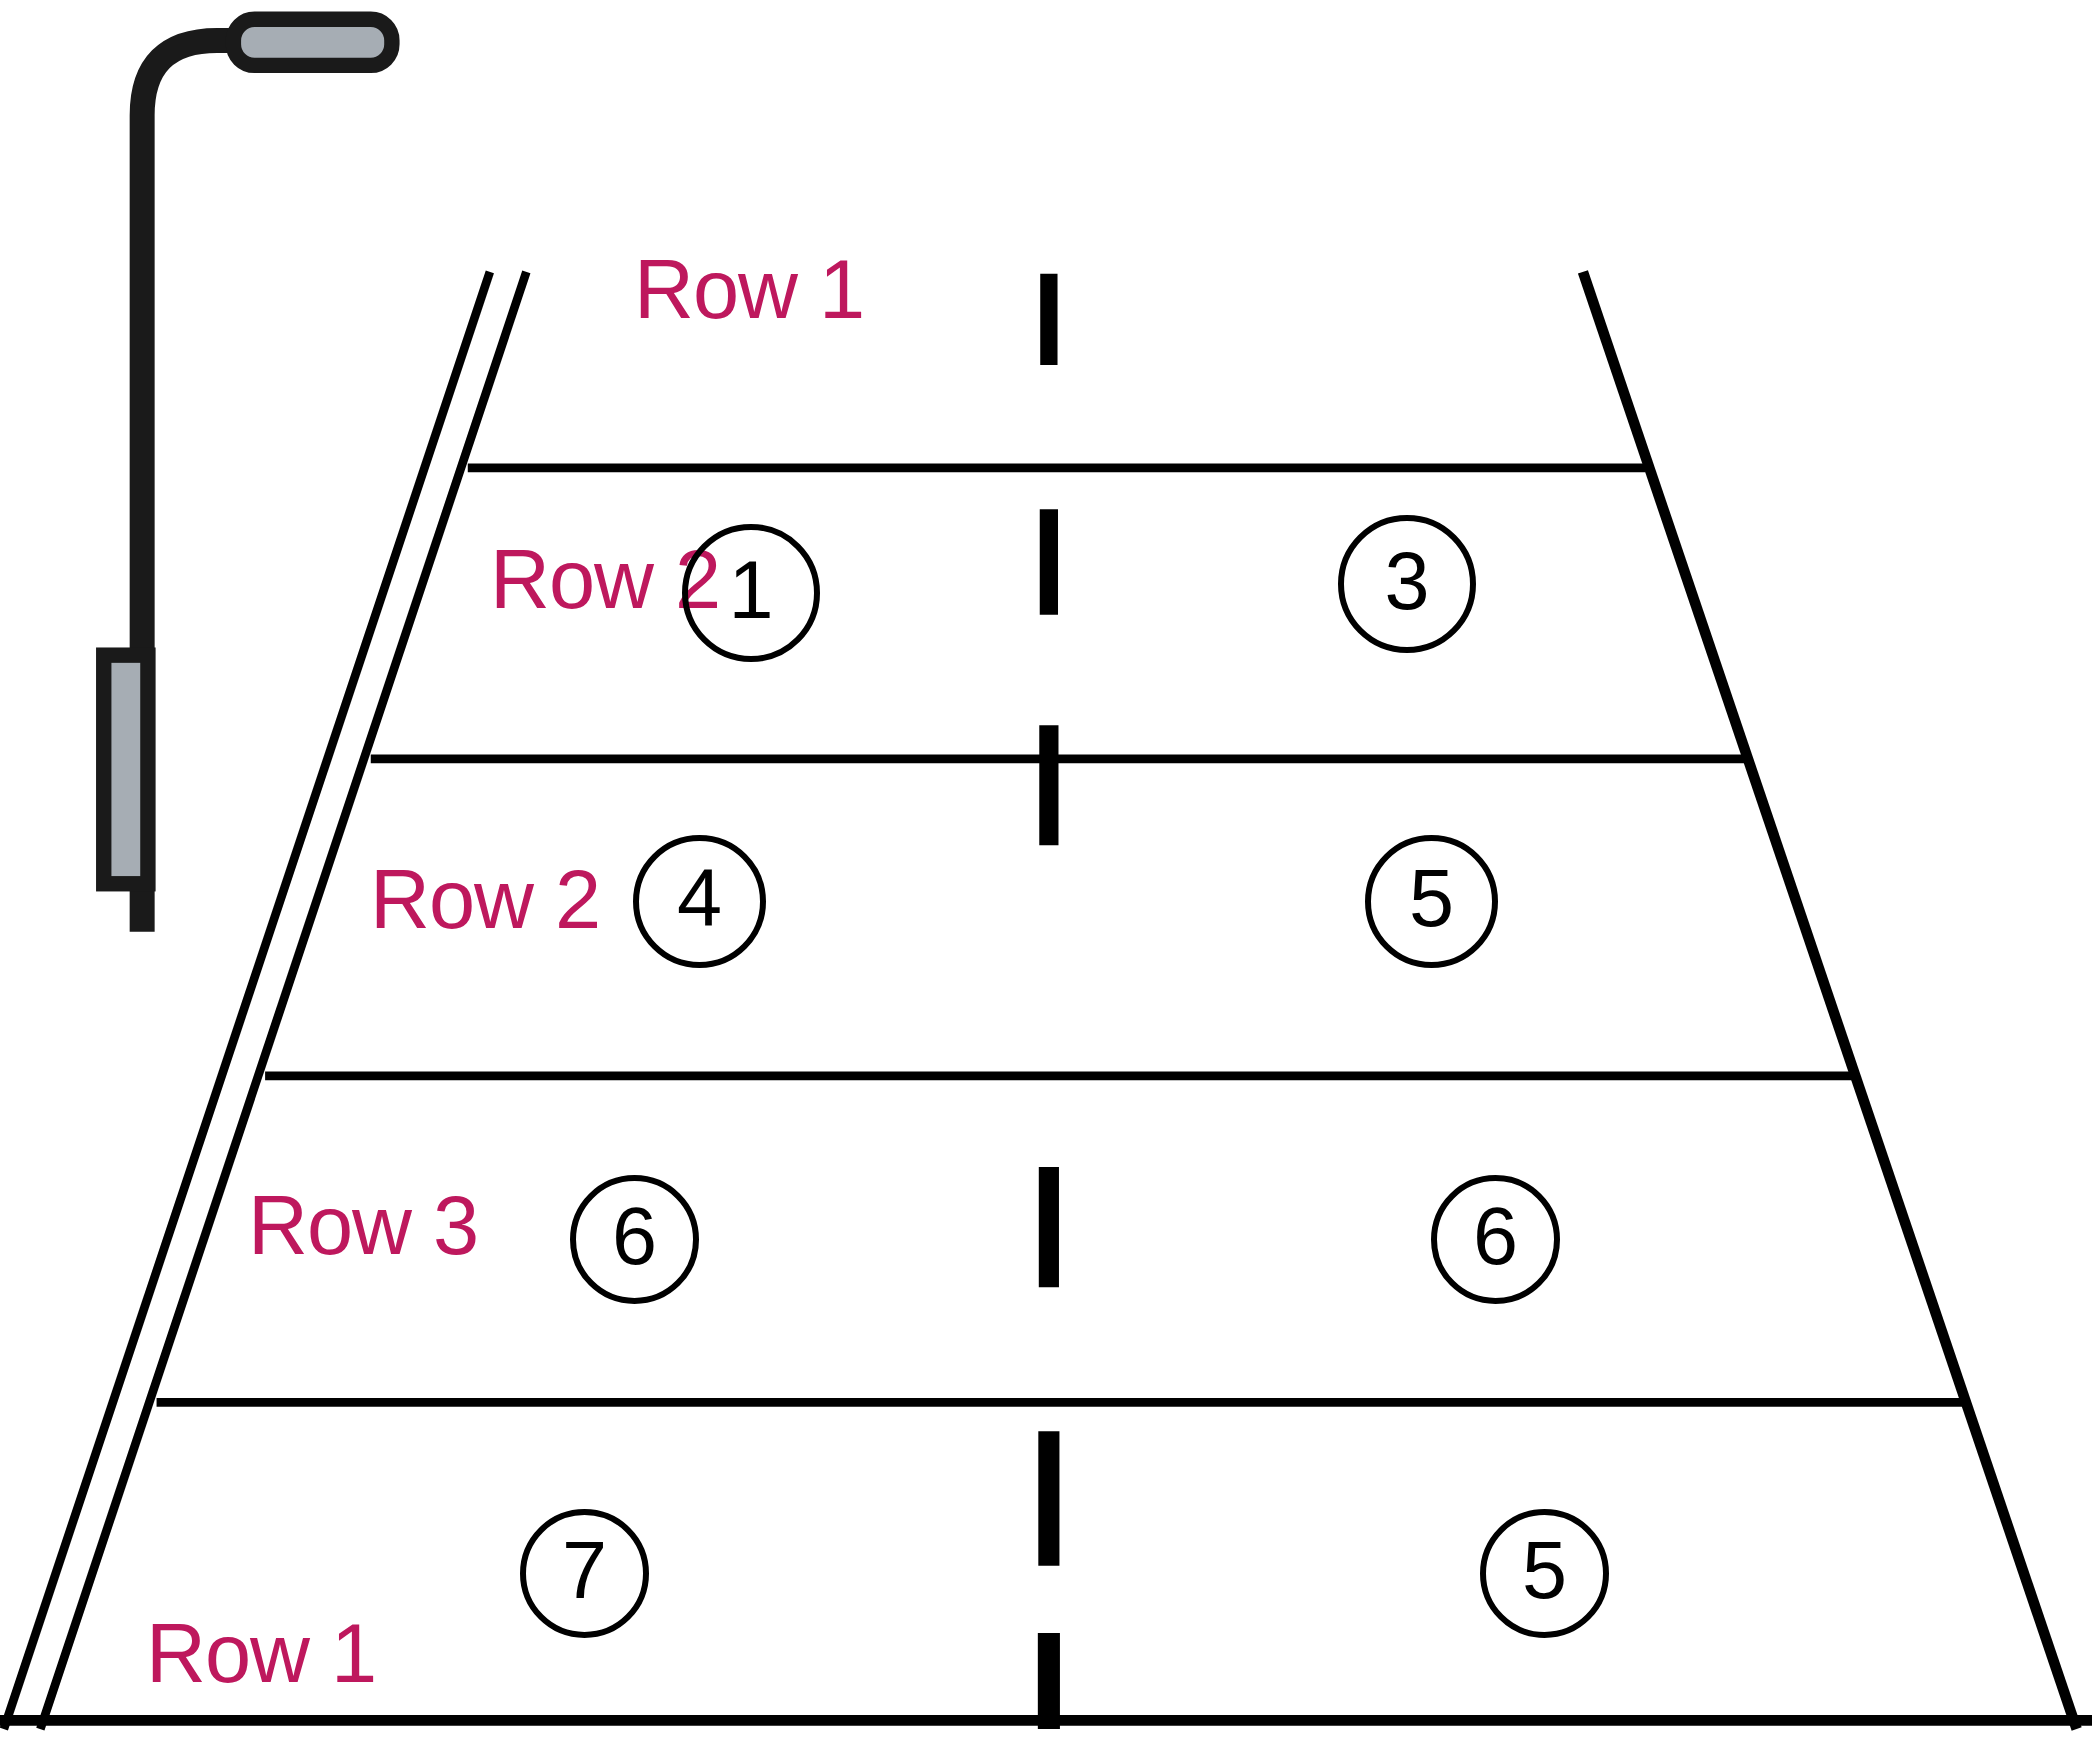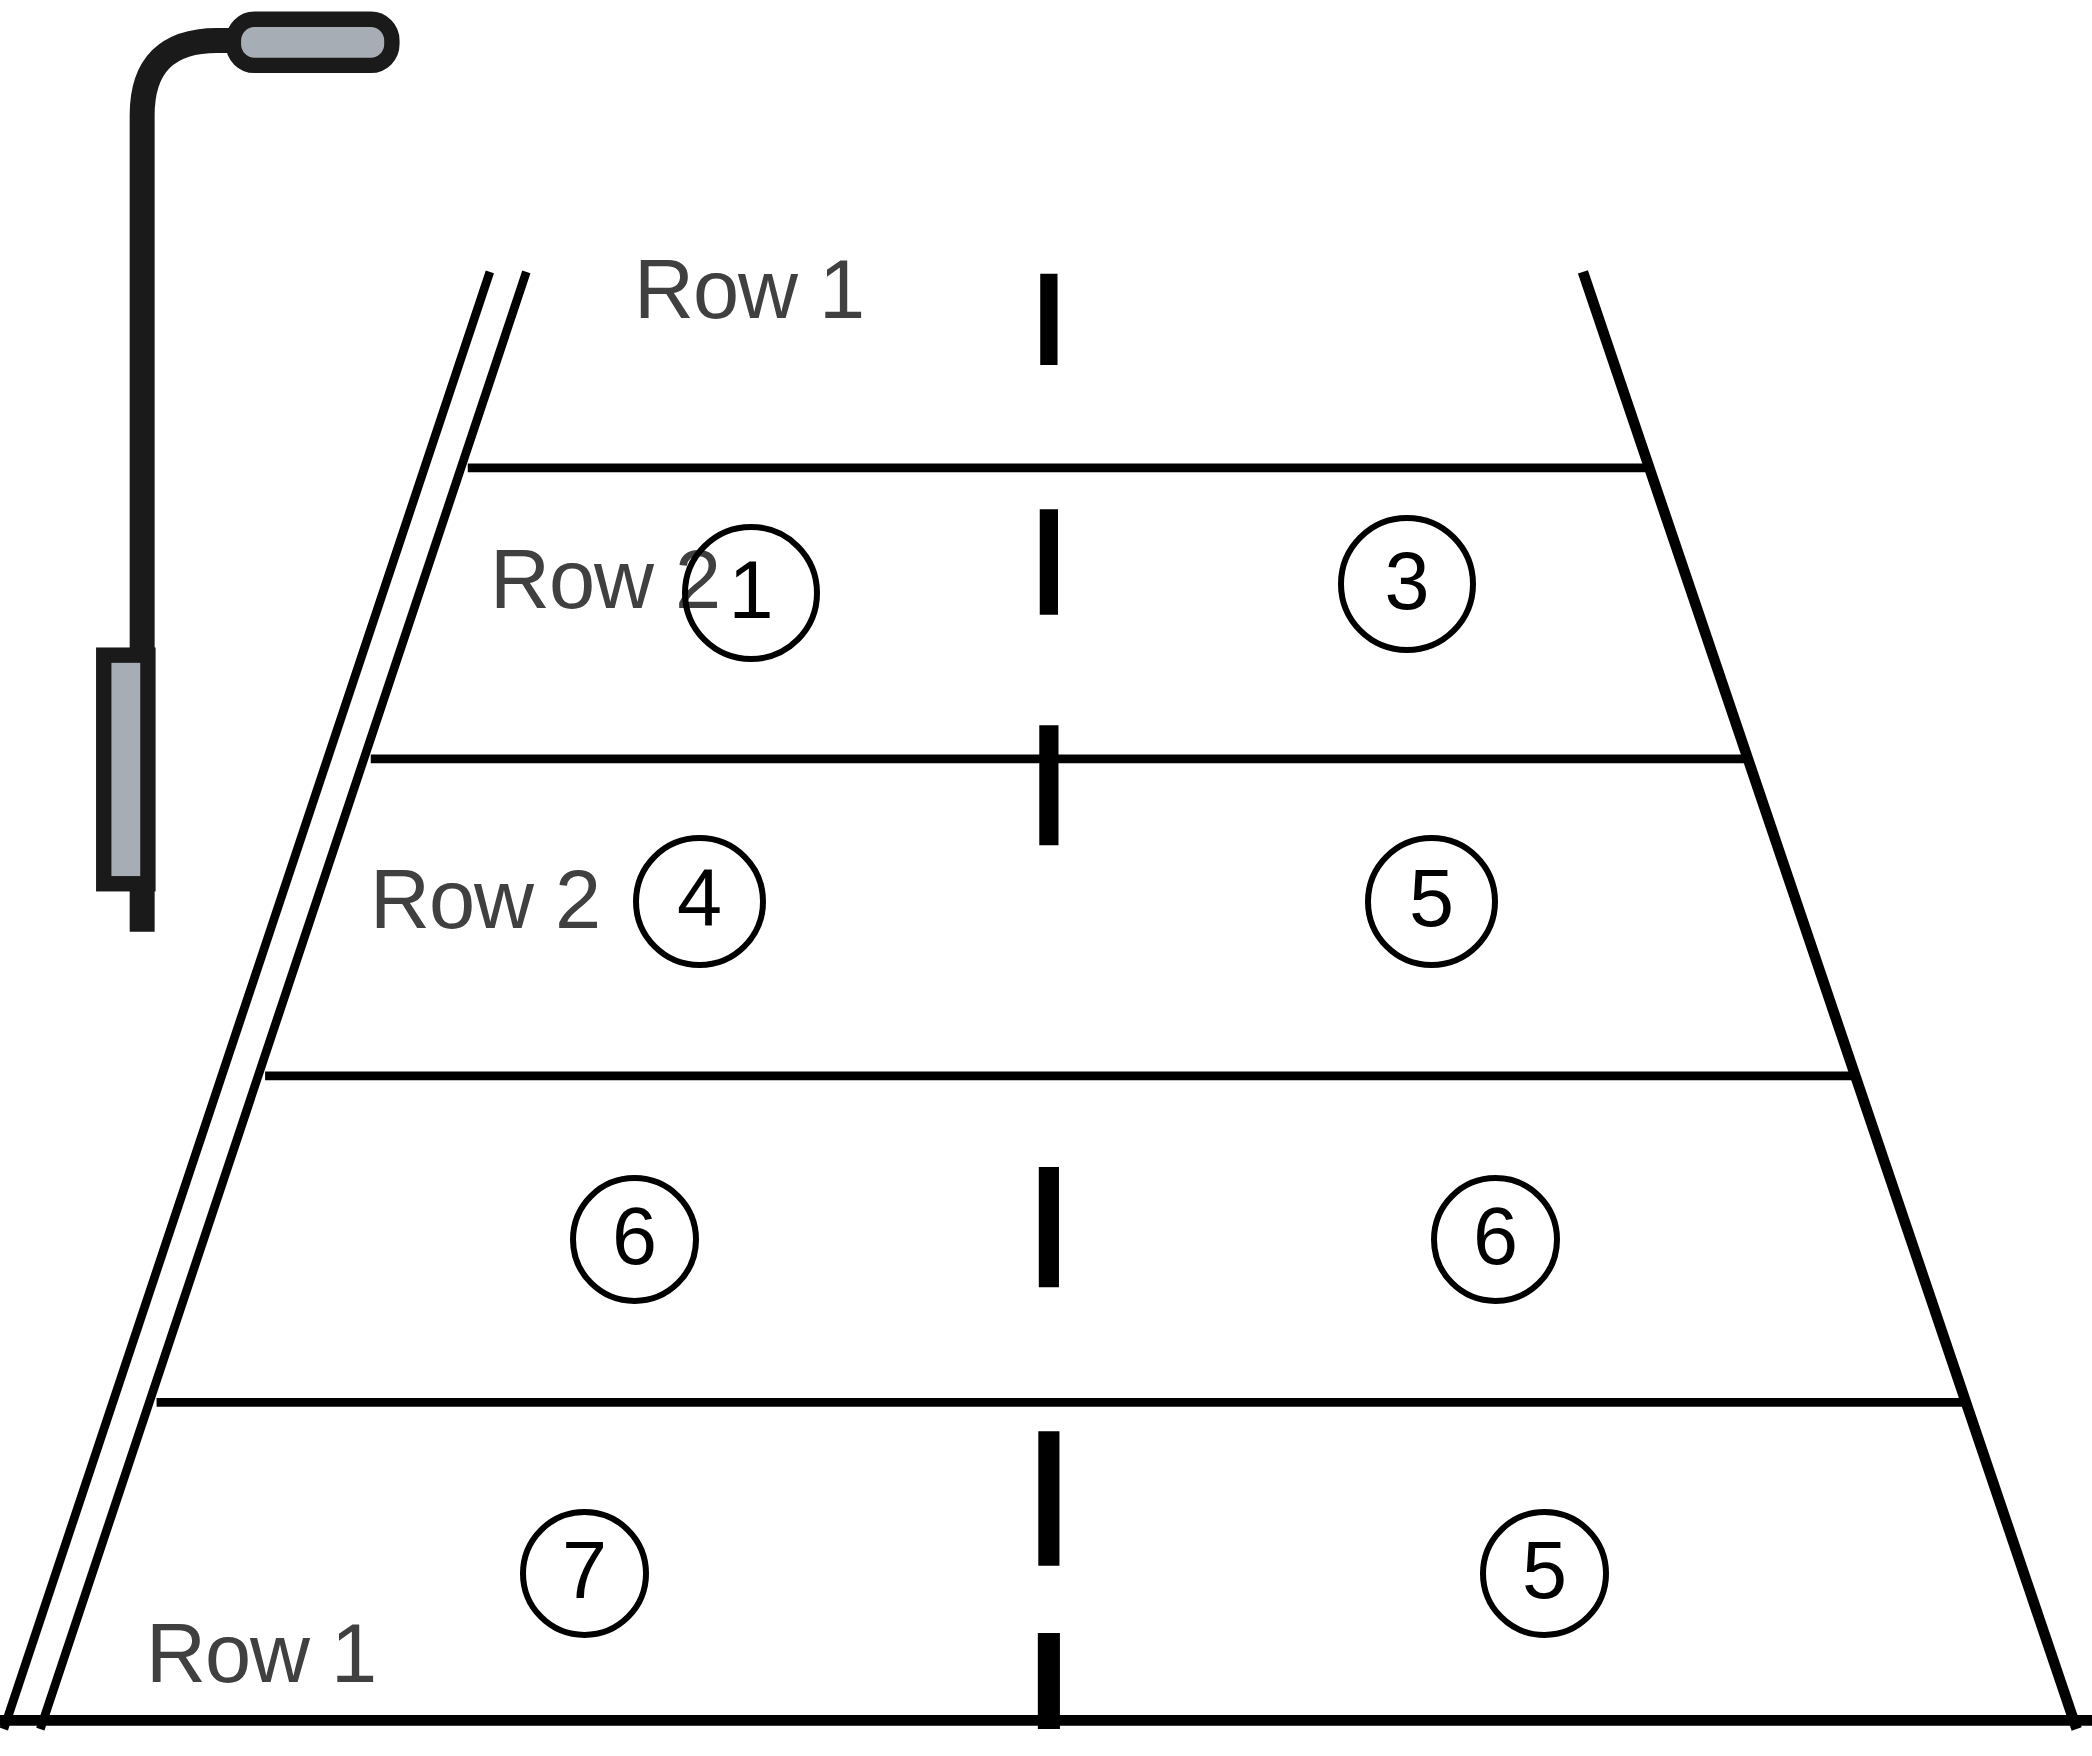--- a/index.html
+++ b/index.html
@@ -20,21 +20,21 @@
     left: 0;
     top: 0;
     width: 2092px;
     height: 1756px;
   }
   .row-label {
     position: absolute;
     font-family: "Liberation Sans", sans-serif;
     font-size: 83px;
     font-weight: 400;
-    color: #404040;
+    color: #be185d;
     white-space: nowrap;
     line-height: 1;
     letter-spacing: -1px;
   }
   .marker {
     position: absolute;
     display: flex;
     align-items: center;
     justify-content: center;
     border: 6.7px solid #000000;
@@ -95,20 +95,21 @@
       <line x1="1092" y1="1215" x2="1092" y2="1340" stroke="#000000" stroke-width="21"></line>
       <line x1="1092" y1="1490" x2="1092" y2="1630" stroke="#000000" stroke-width="22"></line>
       <line x1="1092" y1="1700" x2="1092" y2="1800" stroke="#000000" stroke-width="23"></line>
     </g>
 
   </svg>
 
   <div class="row-label" style="left:634px; top:248px;">Row 1</div>
   <div class="row-label" style="left:490px; top:538px;">Row 2</div>
   <div class="row-label" style="left:370px; top:858px;">Row 2</div>
+  <div class="row-label" style="left:248px; top:1184px;">Row 3</div>
   <div class="row-label" style="left:146px; top:1612px;">Row 1</div>
 
   <div class="marker" style="left:682px;  top:524px;  width:138px; height:138px;">
     <span>1</span>
   </div>
   <div class="marker" style="left:1338px; top:515px;  width:138px; height:138px;">
     <span>3</span>
   </div>
   <div class="marker" style="left:633px;  top:835px;  width:133px; height:133px;">
     <span>4</span>

